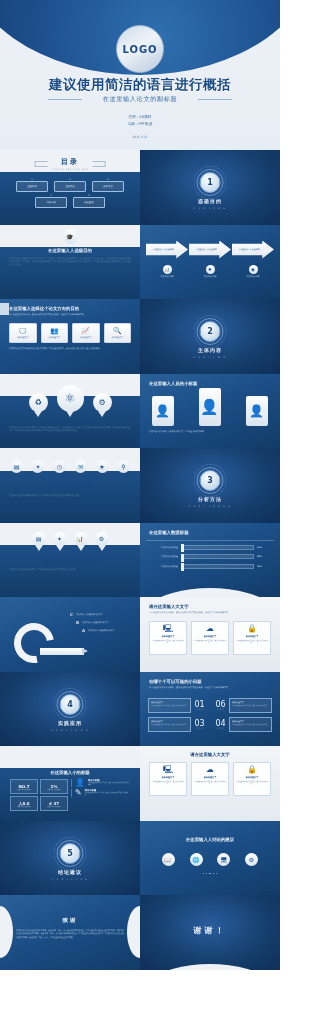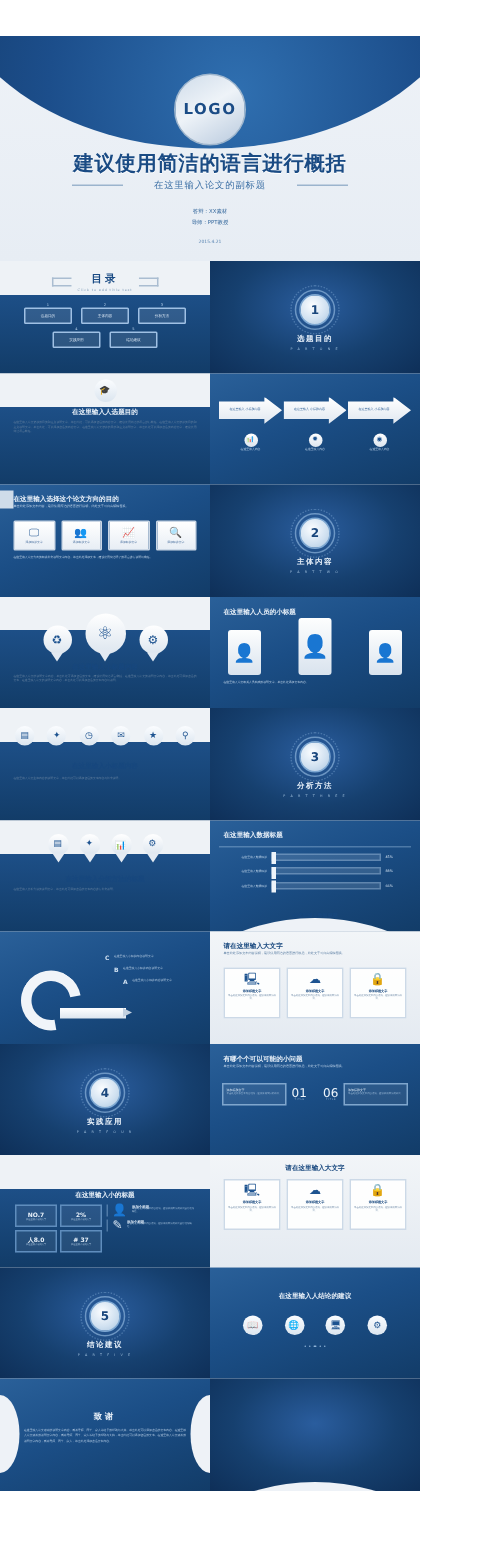--- a/index.html
+++ b/index.html
@@ -13,21 +13,21 @@
            background:#14427c; }
   .slide.wide { width:280px; height:150px; }
   .bg-deep  { background:radial-gradient(ellipse at 50% 40%, #2a5d9e 0%, #16406f 55%, #0e2f58 100%); }
   .bg-mid   { background:linear-gradient(160deg,#2a6099 0%,#1b4e86 45%,#123c68 100%); }
   .bg-light { background:linear-gradient(180deg,#f2f5f8 0%,#e4eaf1 100%); }
   .bg-split { background:linear-gradient(180deg,#eef2f6 0%,#eef2f6 30%,#1d4f87 30%,#123c68 100%);padding-left:44px; }
   .swoosh-bot{position:absolute;left:-20%;bottom:-150%;width:140%;height:180%;
     border-radius:50%;background:#eef2f7;}
 
   
-  #s-title{background:linear-gradient(180deg,#eef2f7 0%,#e7edf4 100%);margin-top:24px;}
+  #s-title{background:linear-gradient(180deg,#eef2f7 0%,#e7edf4 100%);}
   #s-title .dome{position:absolute;left:-14%;top:-118%;width:128%;height:168%;
     border-radius:50%;
     background:radial-gradient(ellipse at 55% 85%, #2f6fb0 0%, #1c4e8b 45%, #10325c 100%);}
   #s-title .logo{position:absolute;left:50%;top:25px;transform:translateX(-50%);
     width:48px;height:48px;border-radius:50%;
     background:linear-gradient(150deg,#cfdcea 0%,#eef3f8 45%,#b9cade 100%);
     border:1px solid #9fb6cd;display:flex;align-items:center;justify-content:center;
     color:#1b4c86;font-size:10px;letter-spacing:1px;font-weight:bold;}
   #s-title .maintitle{position:absolute;left:0;right:0;top:76px;text-align:center;
     color:#1a4b84;font-size:13.5px;font-weight:bold;letter-spacing:.5px;
@@ -482,20 +482,42 @@
           <div class="box">
             <div class="h">添加标题文字</div>
             <div class="p">单击此处添加文本内容说明，建议使用简洁的语言。</div>
           </div>
           <div class="n">
             <b>06</b>
             <i>T I T L E</i>
           </div>
         </div>
       </div>
+      <div class="num-row">
+        <div class="num-cell">
+          <div class="box">
+            <div class="h">添加标题文字</div>
+            <div class="p">单击此处添加文本内容说明，建议使用简洁的语言。</div>
+          </div>
+          <div class="n">
+            <b>03</b>
+            <i>T I T L E</i>
+          </div>
+        </div>
+        <div class="num-cell rev">
+          <div class="box">
+            <div class="h">添加标题文字</div>
+            <div class="p">单击此处添加文本内容说明，建议使用简洁的语言。</div>
+          </div>
+          <div class="n">
+            <b>04</b>
+            <i>T I T L E</i>
+          </div>
+        </div>
+      </div>
     </div>
   </div>
 
   <div class="slide bg-split">
     <div class="c-ttl" style="left:0;right:0;top:24px;text-align:center;">在这里输入小的标题</div>
     <div class="stat-panel" style="top:33px;">
       <div class="stat-left">
         <div class="stat-box">
           <b>NO.7</b>
           <i>在这里输入说明文字</i>
@@ -577,16 +599,17 @@
   </div>
 
   <div class="slide bg-mid">
     <div class="side-moon l"></div>
     <div class="side-moon r"></div>
     <div class="ack-ttl">致谢</div>
     <div class="ack-body">在这里输入论文致谢的说明文字内容，感谢导师、同学、家人等给予的帮助与支持。单击此处可以添加合适的文本内容。在这里输入论文致谢的说明文字内容，感谢导师、同学、家人等给予的帮助与支持，单击此处可以添加合适的文本。在这里输入论文致谢的说明文字内容，感谢导师、同学、家人，单击此处添加合适文本内容。</div>
   </div>
 
   <div class="slide bg-deep">
+    <div class="thanks">谢谢！</div>
     <div class="swoosh-bot" style="bottom:-172%;"></div>
   </div>
 
 </div>
 
 </body></html>

